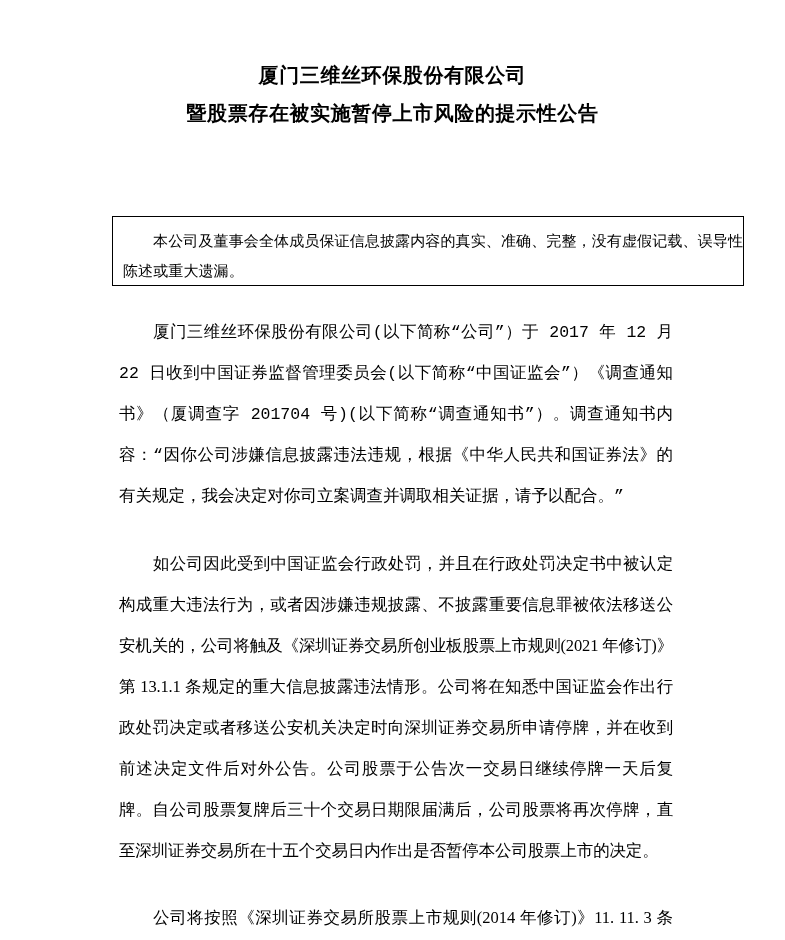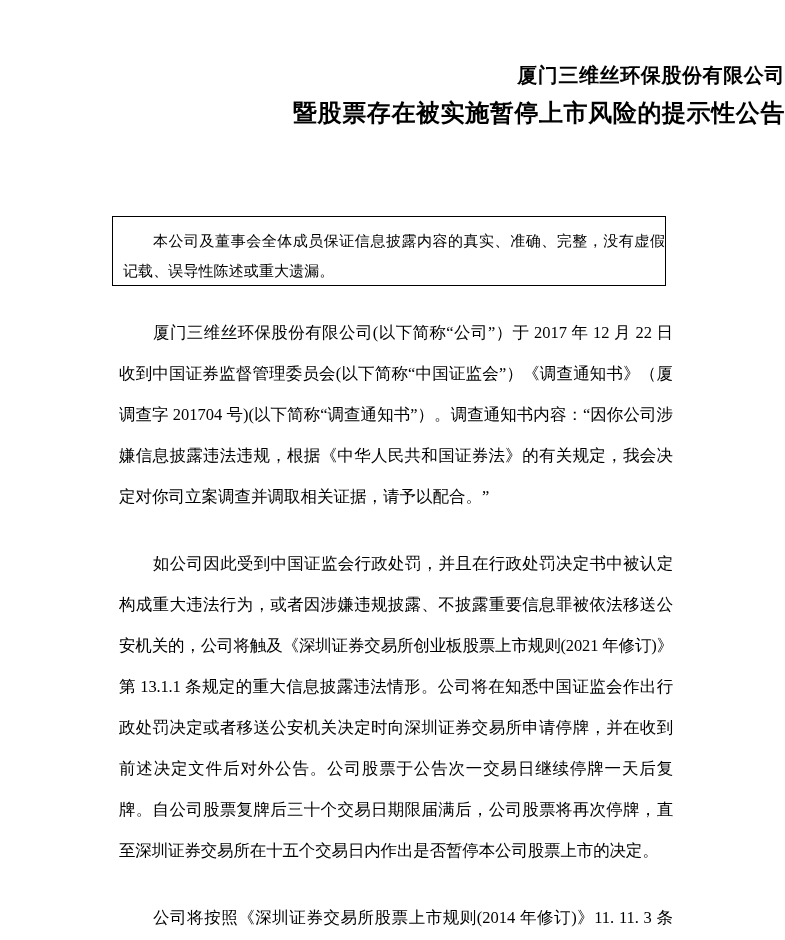--- a/index.html
+++ b/index.html
@@ -39,40 +39,40 @@
     white-space: nowrap;
   }
   .doc-header .hdr-item { display: inline-block; }
 
   
   .title-block {
     position: absolute;
     left: 0;
     top: 56px;
     width: 785px;
-    text-align: right;
+    text-align: center;
   }
   .title-line {
     font-family: "DejaVu Sans", "Liberation Sans", sans-serif;
     font-weight: bold;
     font-size: 20px;
     letter-spacing: 0.6px;
     line-height: 38px;
     white-space: nowrap;
   }
   .title-line.t1 { font-size: 20px; }
   .title-line.t2 { font-size: 20px; }
-  .title-line.t3 { font-size: 24px; }
+  .title-line.t3 { font-size: 20px; }
 
   
   .disclaimer-box {
     position: absolute;
     left: 112px;
     top: 216px;
-    width: 554px;
+    width: 632px;
     height: 70px;
     box-sizing: border-box;
     border: 1.3px solid #000000;
     padding: 9px 0 6px 10px;
   }
   .disclaimer-text {
     font-family: "DejaVu Sans", "Liberation Sans", sans-serif;
     font-size: 15px;
     line-height: 30px;
     text-indent: 30px;
@@ -90,21 +90,21 @@
   }
   .para {
     font-family: "Liberation Serif", "DejaVu Serif", serif;
     font-size: 16.5px;
     line-height: 41px;
     text-indent: 34px;
     text-align: justify;
     text-justify: inter-character;
     margin: 0;
   }
-  .para.p1 { margin-bottom: 26px; }
+  .para.p1 { margin-bottom: 26px; font-family: Liberation Mono, monospace; }
   .para.p2 { margin-bottom: 26px; letter-spacing: -0.15px; }
   .para.p3 { margin-bottom: 26px; }
 </style>
 </head>
 <body>
 
 <div class="page">
 
 
   <div class="title-block">

